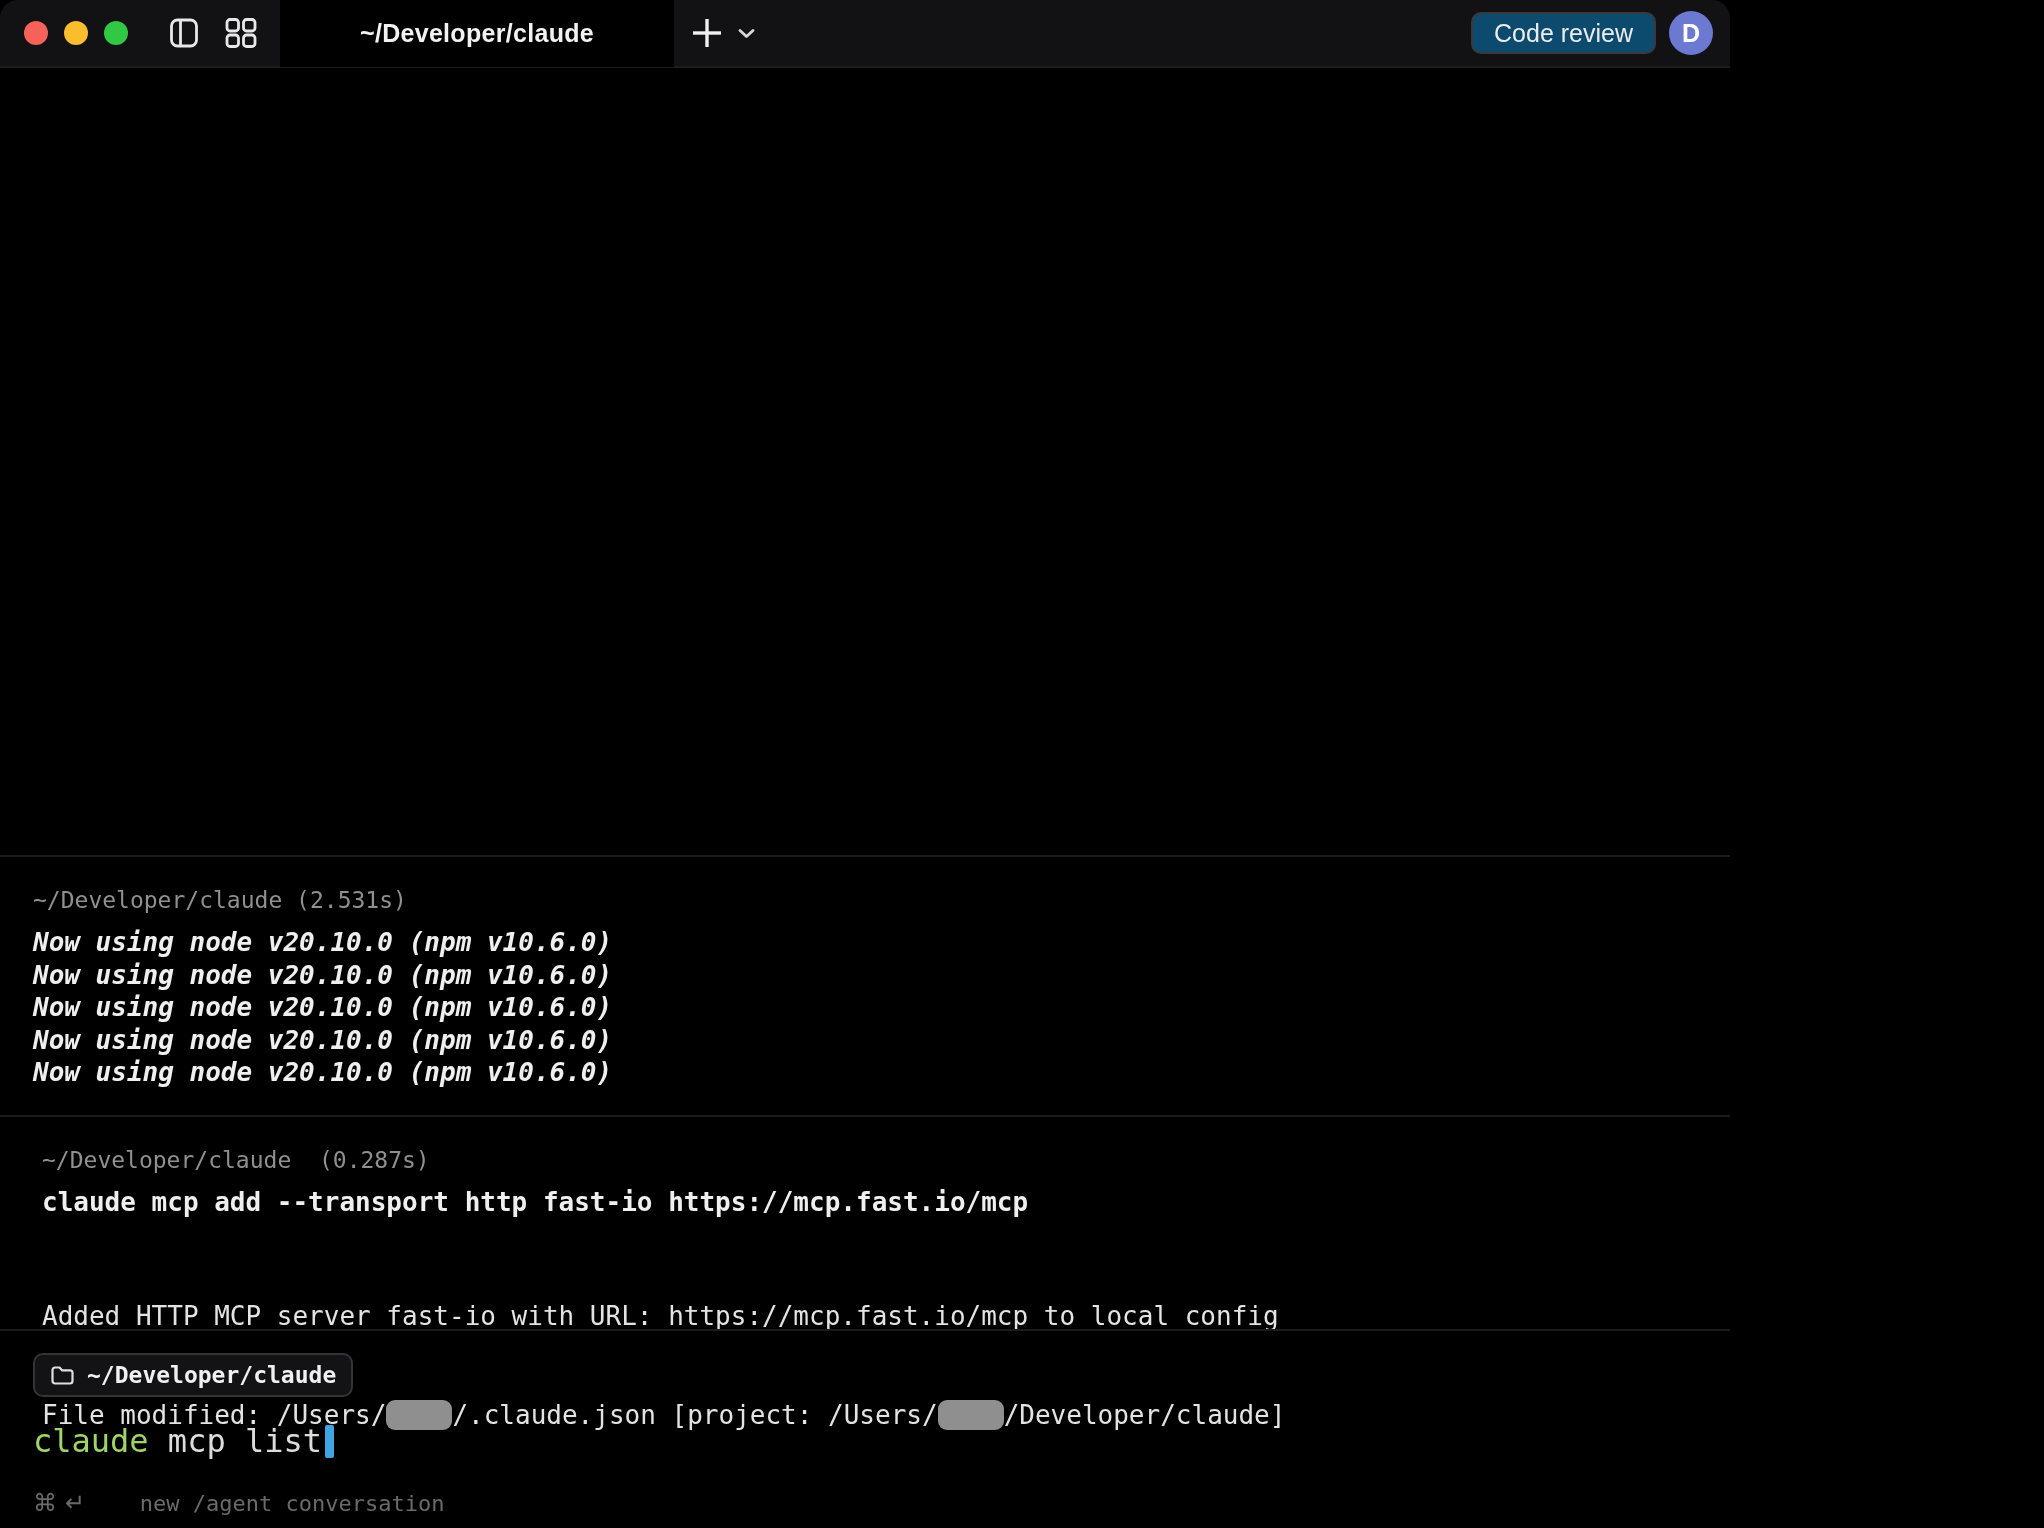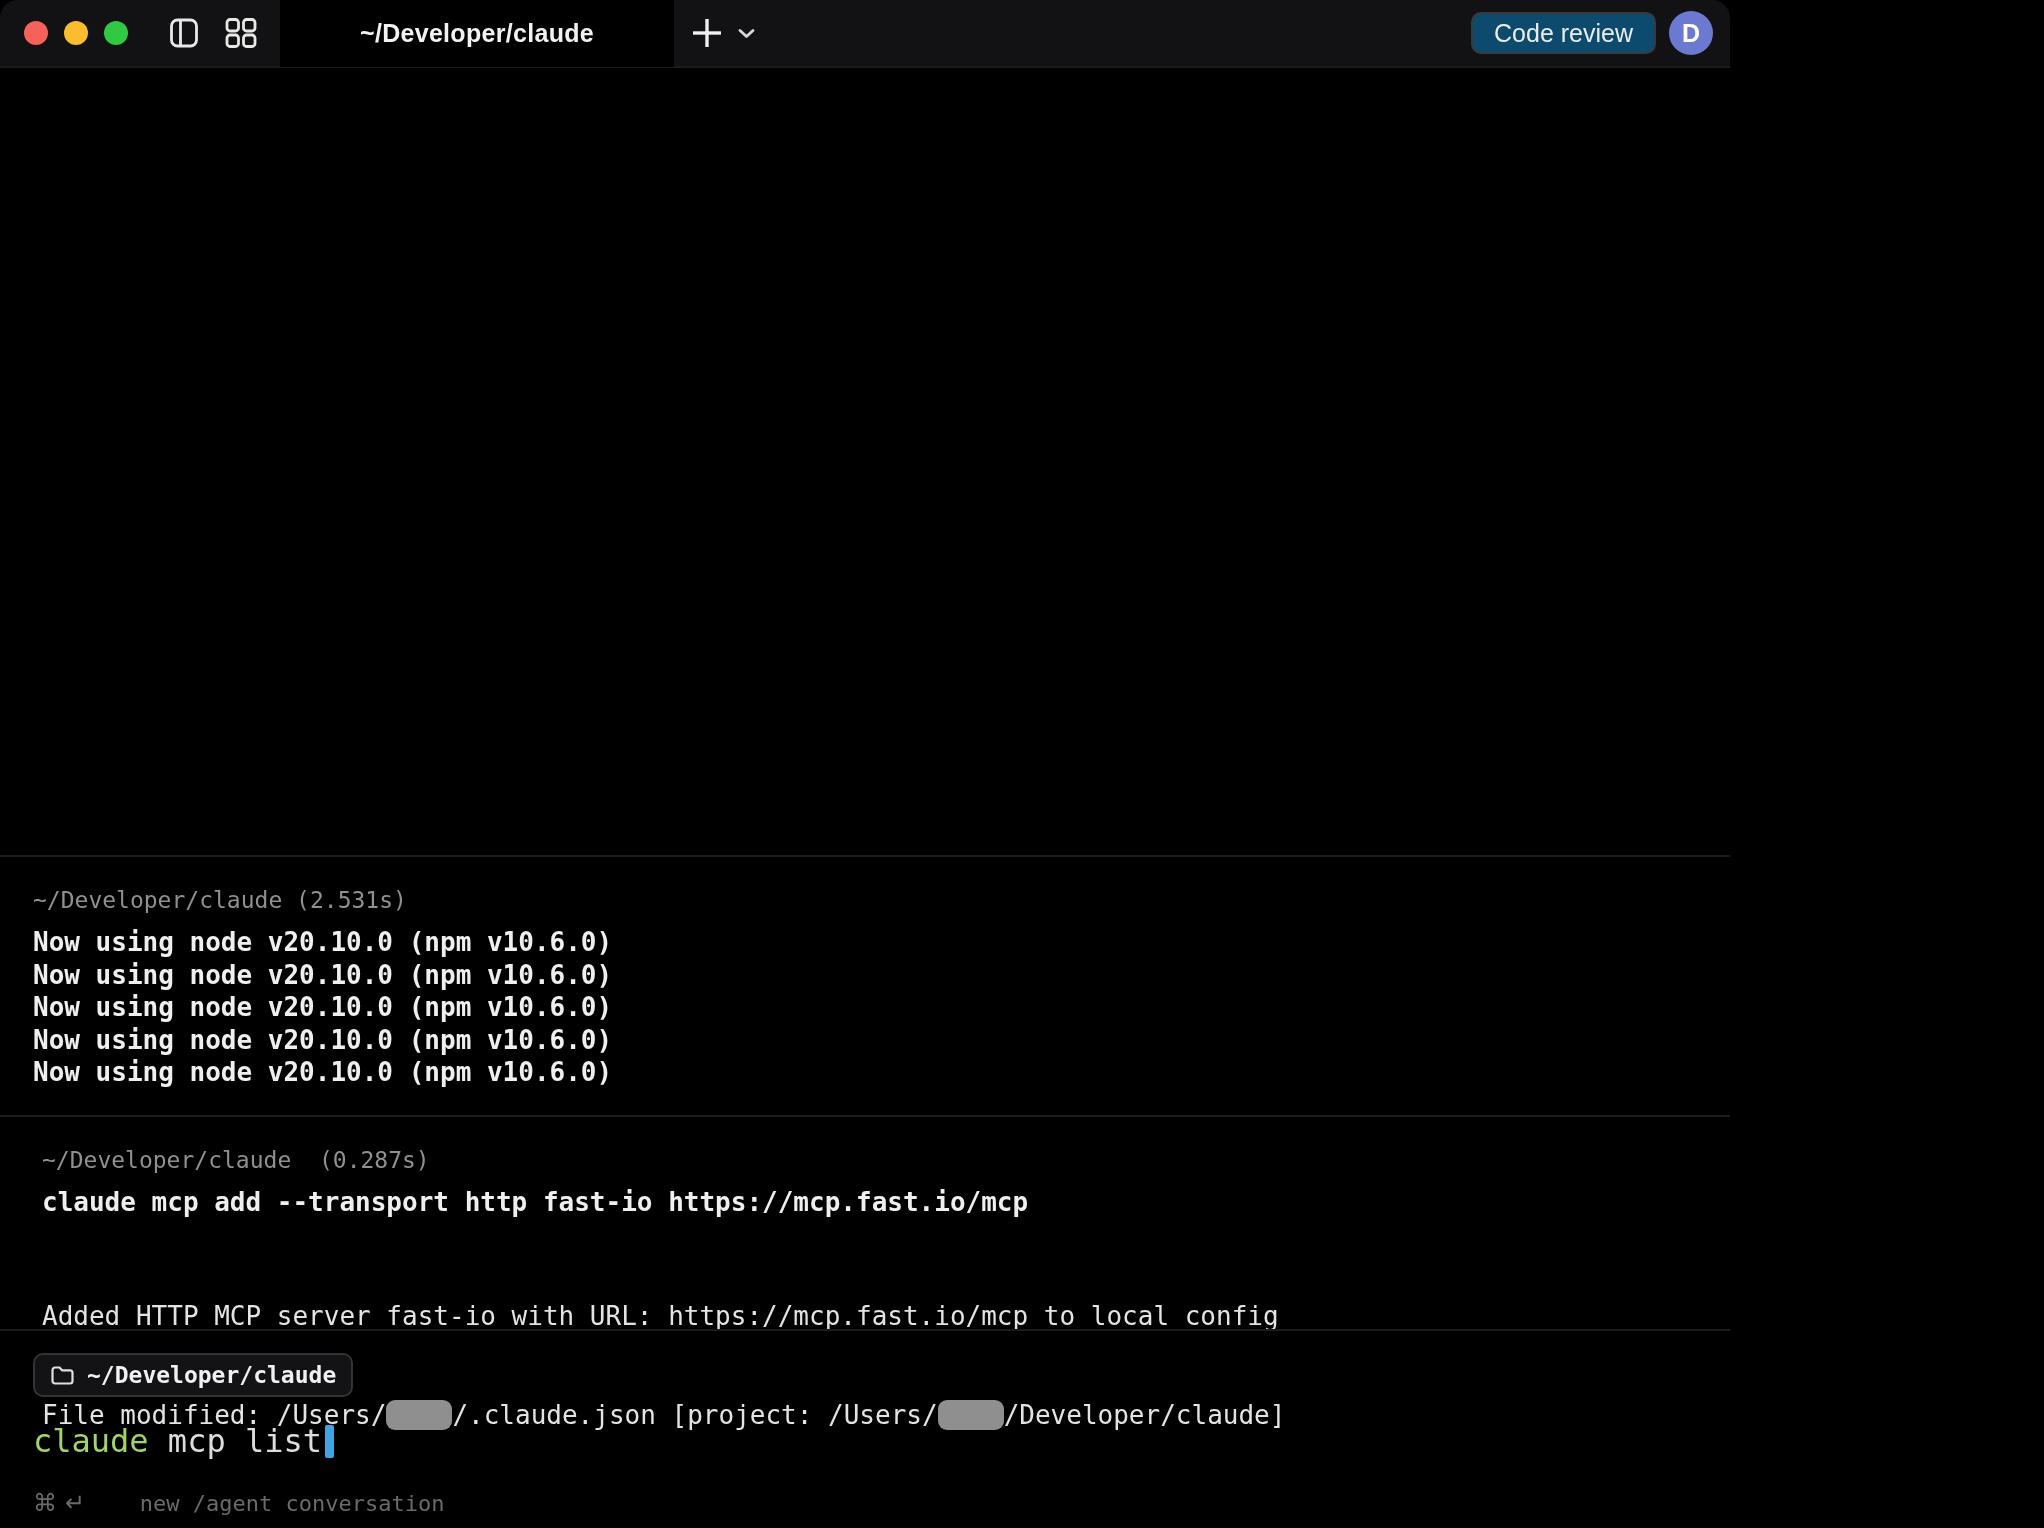--- a/index.html
+++ b/index.html
@@ -290,21 +290,21 @@
     <button class="code-review-btn">Code review</button>
     <div class="avatar">D</div>
   </header>
 
   <main class="terminal">
 
     <div class="scrollback"></div>
 
     <section class="block block-1">
       <div class="block-header">~/Developer/claude (2.531s)</div>
-      <div style="margin-top:13px;">
+      <div style="margin-top:13px;font-style:italic;">
         <div class="out-line">Now using node v20.10.0 (npm v10.6.0)</div>
         <div class="out-line">Now using node v20.10.0 (npm v10.6.0)</div>
         <div class="out-line">Now using node v20.10.0 (npm v10.6.0)</div>
         <div class="out-line">Now using node v20.10.0 (npm v10.6.0)</div>
         <div class="out-line">Now using node v20.10.0 (npm v10.6.0)</div>
       </div>
     </section>
 
     <section class="block block-2">
       <div class="block-header">~/Developer/claude  (0.287s)</div>

